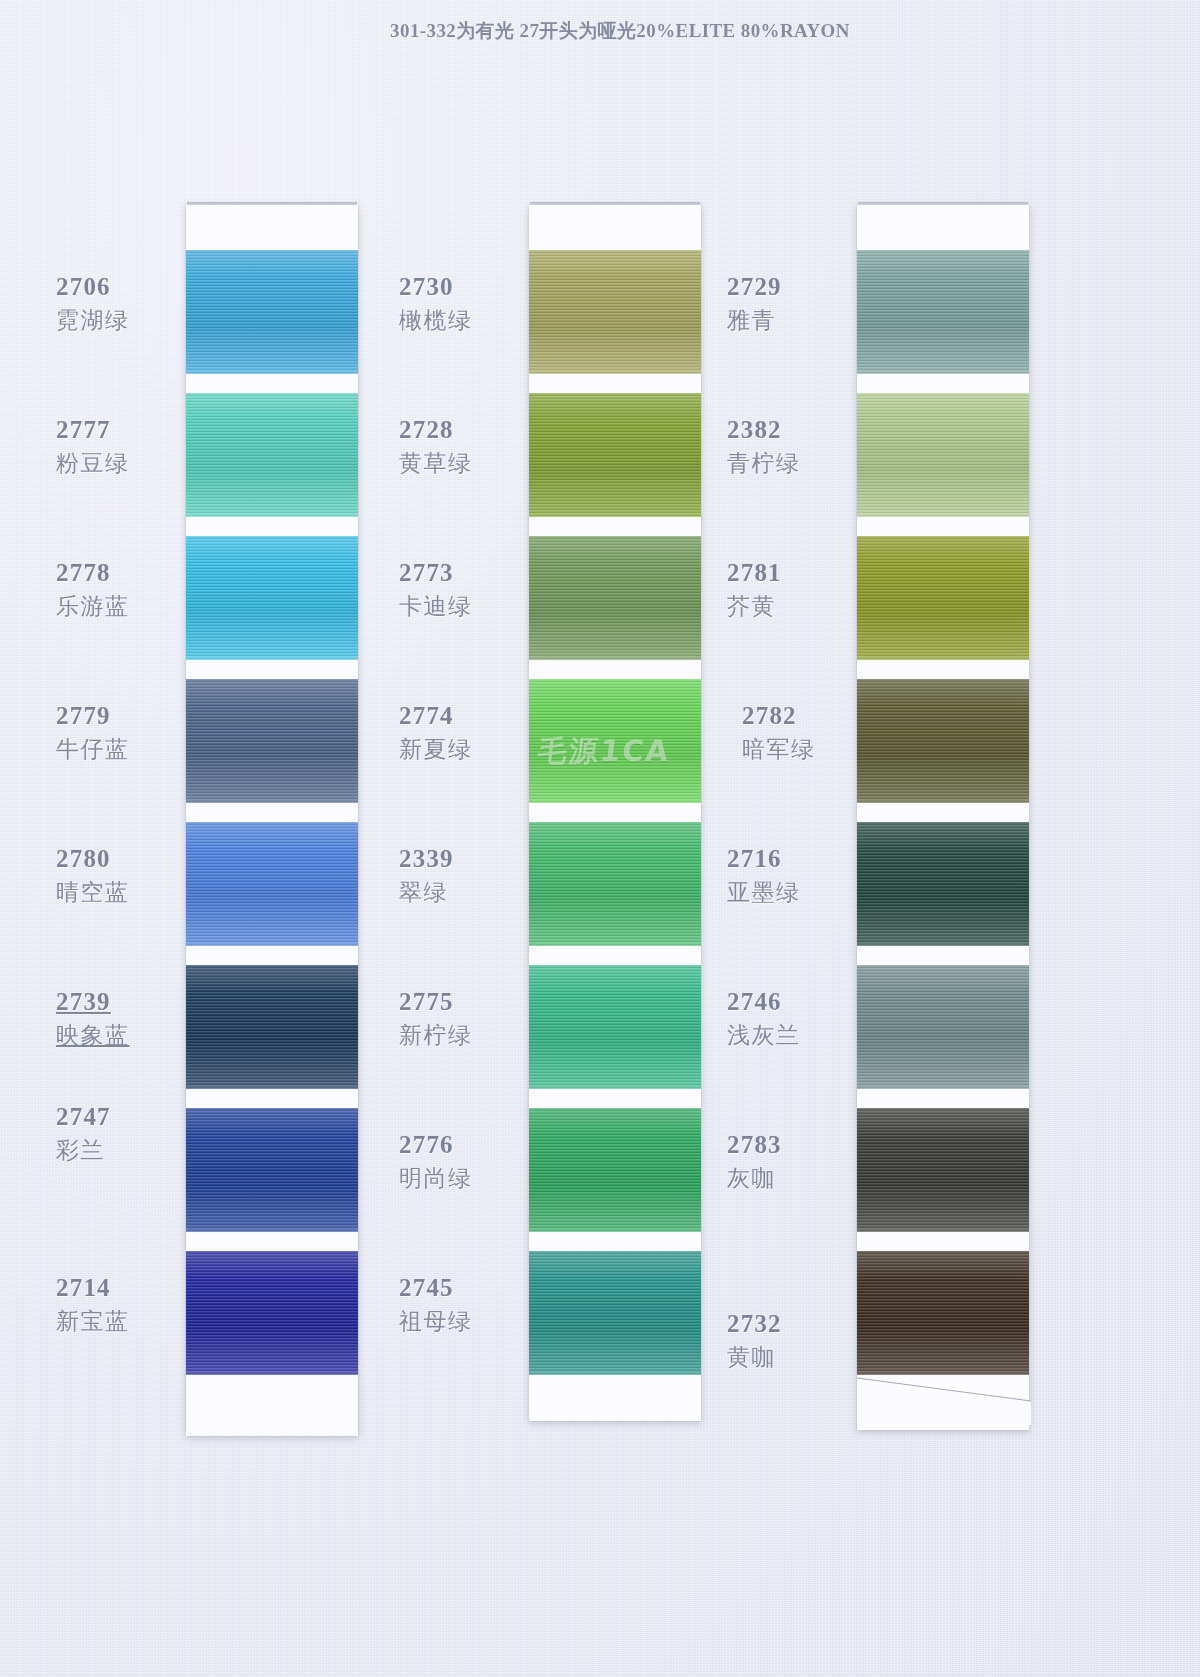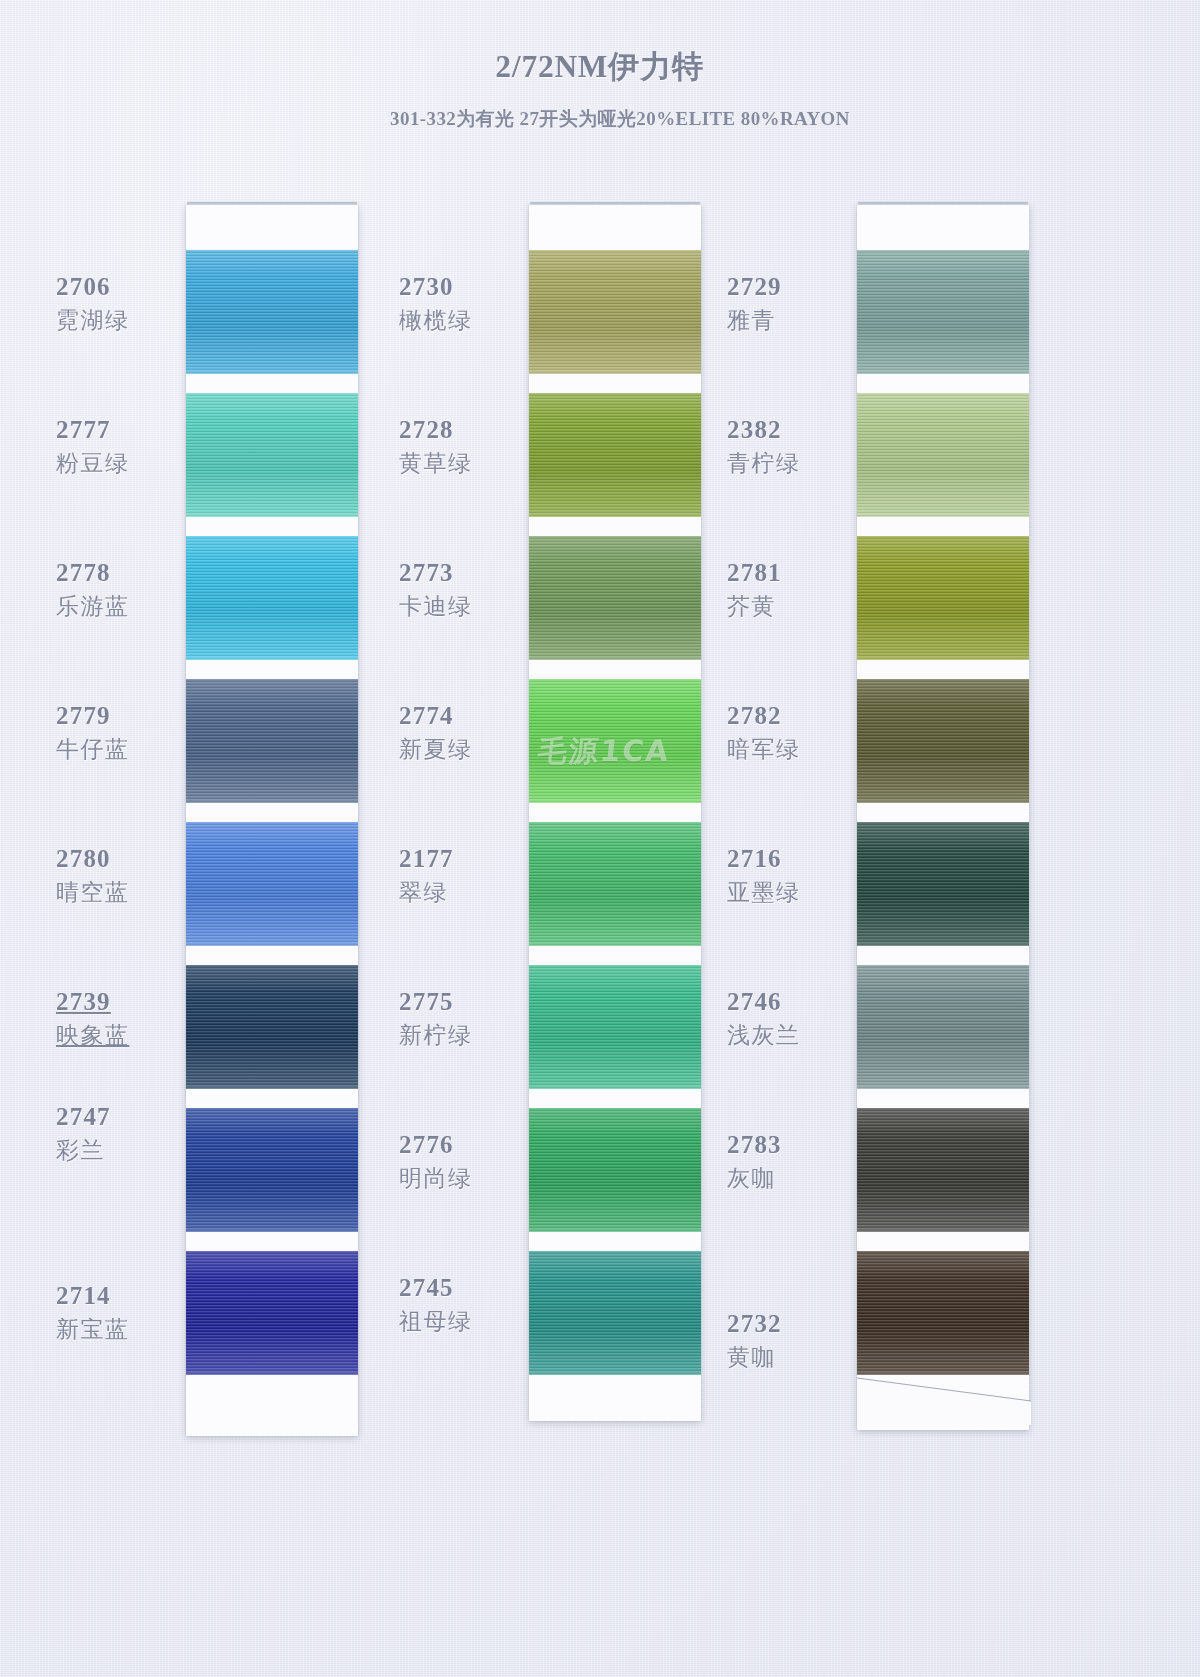--- a/index.html
+++ b/index.html
@@ -176,21 +176,20 @@
   }
 </style>
 </head>
 <body>
 
 <div id="paper"></div>
 
 <div id="sheet">
 
   <div id="header">
-    <div id="title">2/72NM伊力特</div>
     <div id="subtitle-row">
       <div class="subtitle">301-332为有光  27开头为哑光</div>
       <div class="subtitle">20%ELITE  80%RAYON</div>
     </div>
   </div>
 
   <div id="columns-host">
       <div class="label" style="left: 56px; top: 274px;">
         <div class="code">2706</div>
         <div class="name">霓湖绿</div>
@@ -212,21 +211,21 @@
         <div class="name">晴空蓝</div>
       </div>
       <div class="label" style="left: 56px; top: 989px; text-decoration: underline;">
         <div class="code">2739</div>
         <div class="name">映象蓝</div>
       </div>
       <div class="label" style="left: 56px; top: 1104px;">
         <div class="code">2747</div>
         <div class="name">彩兰</div>
       </div>
-      <div class="label" style="left: 56px; top: 1275px; margin-top: 8px;">
+      <div class="label" style="left: 56px; top: 1275px;">
         <div class="code">2714</div>
         <div class="name">新宝蓝</div>
       </div>
       <div class="column" style="left: 0px;">
         <div class="strip" style="left: 186px; height: 1231px;">
           <div class="strip-top-edge"></div>
           <div class="swatch" style="top: 45px; height: 124px; background-color: rgb(58, 168, 220);">
             <div class="sheen"></div>
           </div>
           <div class="swatch" style="top: 188px; height: 124px; background-color: rgb(83, 207, 190);">
@@ -262,21 +261,21 @@
       </div>
       <div class="label" style="left: 399px; top: 560px;">
         <div class="code">2773</div>
         <div class="name">卡迪绿</div>
       </div>
       <div class="label" style="left: 399px; top: 703px;">
         <div class="code">2774</div>
         <div class="name">新夏绿</div>
       </div>
       <div class="label" style="left: 399px; top: 846px;">
-        <div class="code">2177</div>
+        <div class="code">2339</div>
         <div class="name">翠绿</div>
       </div>
       <div class="label" style="left: 399px; top: 989px;">
         <div class="code">2775</div>
         <div class="name">新柠绿</div>
       </div>
       <div class="label" style="left: 399px; top: 1132px;">
         <div class="code">2776</div>
         <div class="name">明尚绿</div>
       </div>
@@ -318,21 +317,21 @@
         <div class="name">雅青</div>
       </div>
       <div class="label" style="left: 727px; top: 417px;">
         <div class="code">2382</div>
         <div class="name">青柠绿</div>
       </div>
       <div class="label" style="left: 727px; top: 560px;">
         <div class="code">2781</div>
         <div class="name">芥黄</div>
       </div>
-      <div class="label" style="left: 727px; top: 703px;">
+      <div class="label" style="left: 742px; top: 703px;">
         <div class="code">2782</div>
         <div class="name">暗军绿</div>
       </div>
       <div class="label" style="left: 727px; top: 846px;">
         <div class="code">2716</div>
         <div class="name">亚墨绿</div>
       </div>
       <div class="label" style="left: 727px; top: 989px;">
         <div class="code">2746</div>
         <div class="name">浅灰兰</div>

